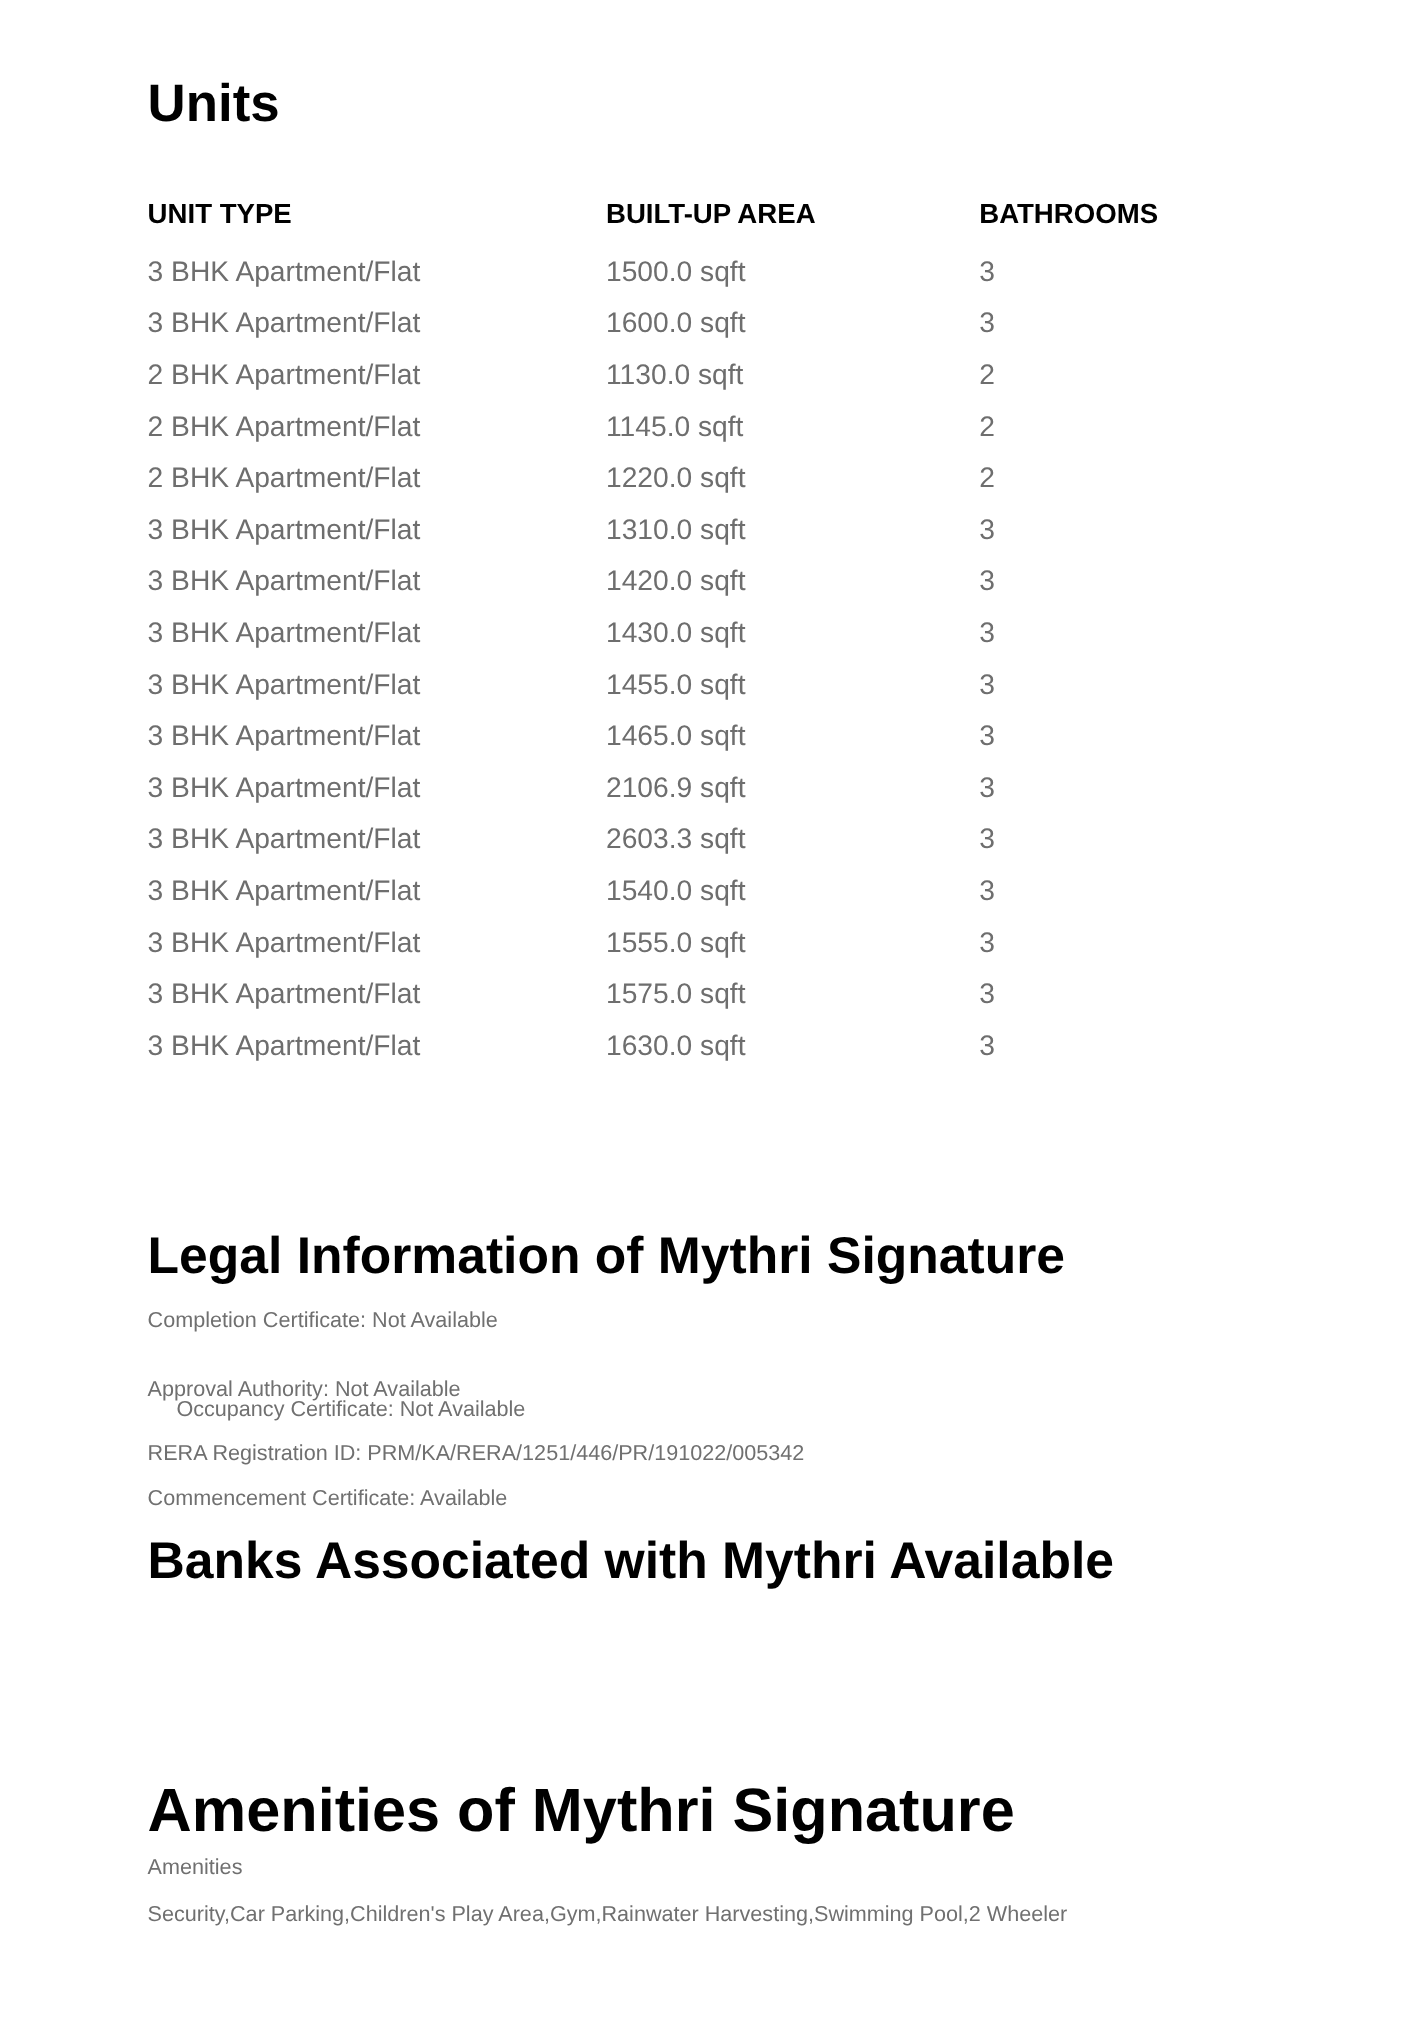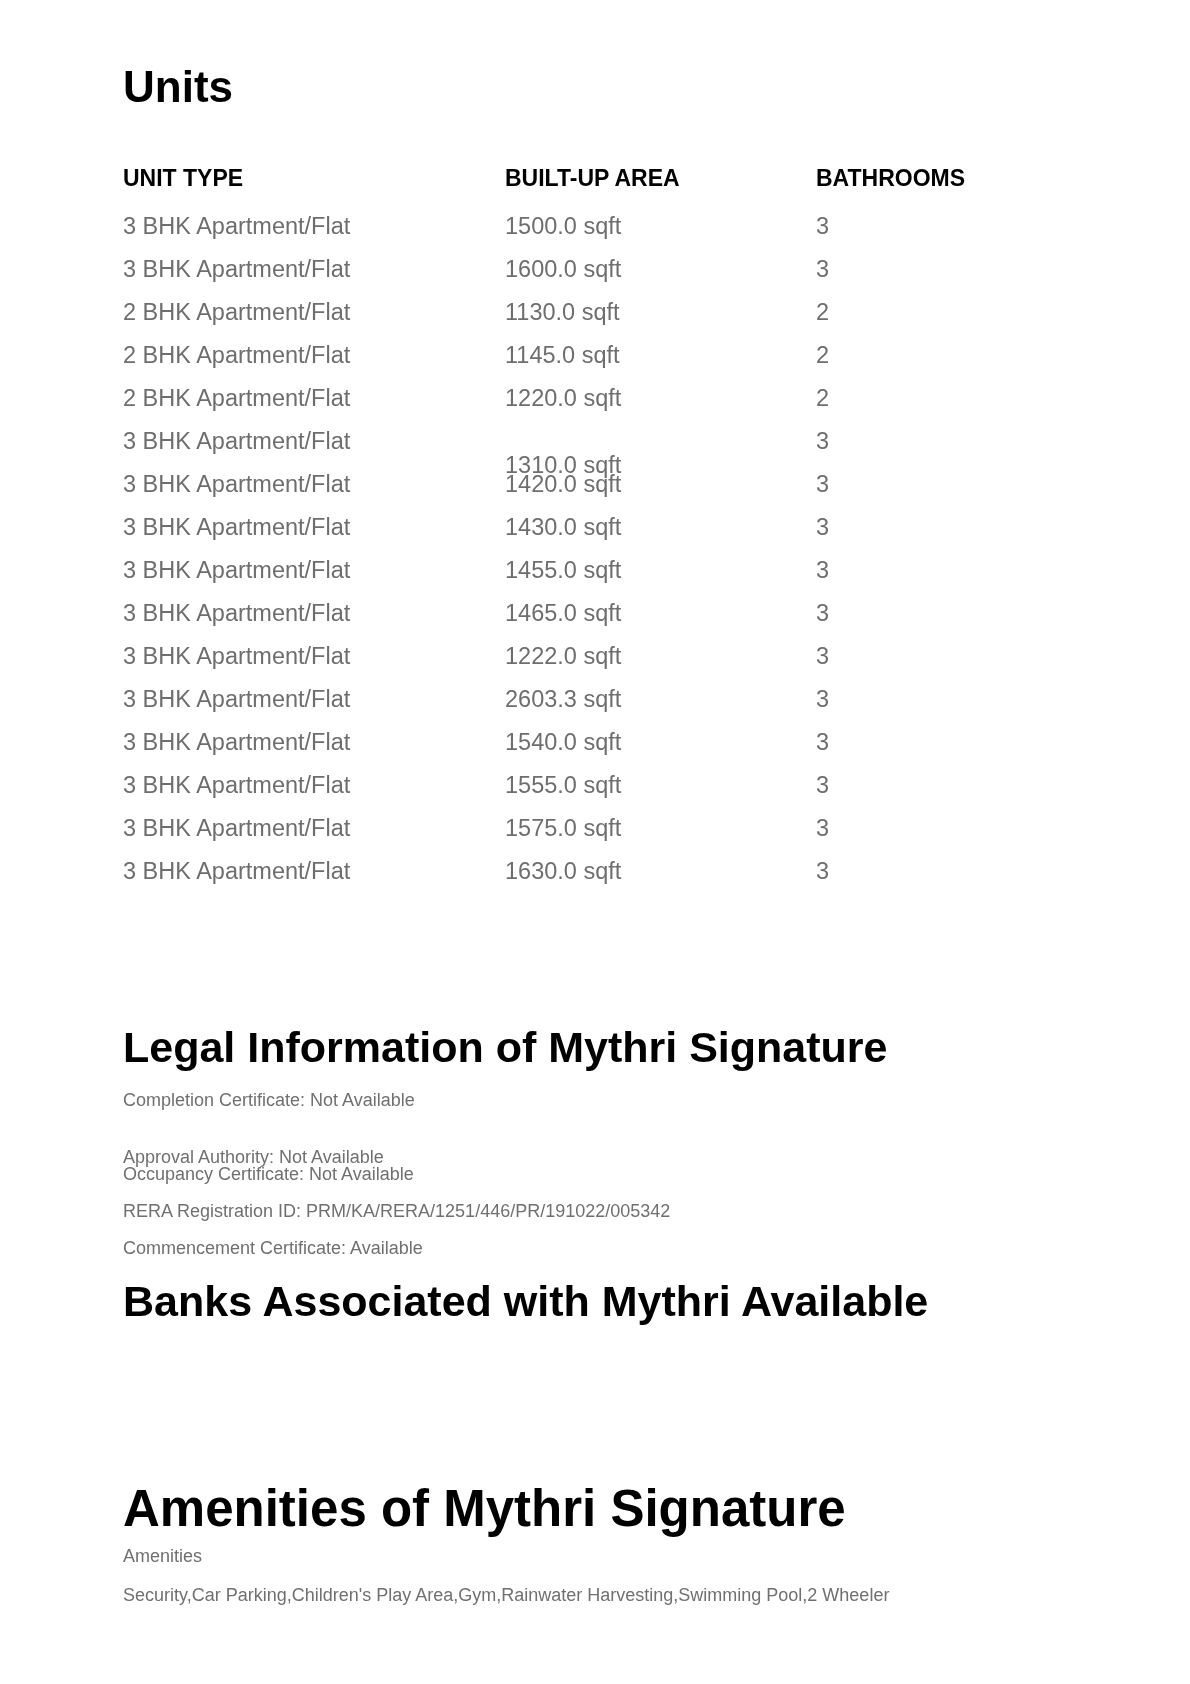--- a/index.html
+++ b/index.html
@@ -44,21 +44,21 @@
         <div class="abs td col2" style="top: 344px;">1145.0 sqft</div>
         <div class="abs td col3" style="top: 344px;">2</div>
       </div>
       <div>
         <div class="abs td col1" style="top: 387px;">2 BHK Apartment/Flat</div>
         <div class="abs td col2" style="top: 387px;">1220.0 sqft</div>
         <div class="abs td col3" style="top: 387px;">2</div>
       </div>
       <div>
         <div class="abs td col1" style="top: 430px;">3 BHK Apartment/Flat</div>
-        <div class="abs td col2" style="top: 454px; text-align: center;">1310.0 sqft</div>
+        <div class="abs td col2" style="top: 430px; text-align: center;">1310.0 sqft</div>
         <div class="abs td col3" style="top: 430px;">3</div>
       </div>
       <div>
         <div class="abs td col1" style="top: 473px;">3 BHK Apartment/Flat</div>
         <div class="abs td col2" style="top: 473px;">1420.0 sqft</div>
         <div class="abs td col3" style="top: 473px;">3</div>
       </div>
       <div>
         <div class="abs td col1" style="top: 516px;">3 BHK Apartment/Flat</div>
         <div class="abs td col2" style="top: 516px;">1430.0 sqft</div>
@@ -69,21 +69,21 @@
         <div class="abs td col2" style="top: 559px;">1455.0 sqft</div>
         <div class="abs td col3" style="top: 559px;">3</div>
       </div>
       <div>
         <div class="abs td col1" style="top: 602px;">3 BHK Apartment/Flat</div>
         <div class="abs td col2" style="top: 602px;">1465.0 sqft</div>
         <div class="abs td col3" style="top: 602px;">3</div>
       </div>
       <div>
         <div class="abs td col1" style="top: 645px;">3 BHK Apartment/Flat</div>
-        <div class="abs td col2" style="top: 645px;">1222.0 sqft</div>
+        <div class="abs td col2" style="top: 645px;">2106.9 sqft</div>
         <div class="abs td col3" style="top: 645px;">3</div>
       </div>
       <div>
         <div class="abs td col1" style="top: 688px;">3 BHK Apartment/Flat</div>
         <div class="abs td col2" style="top: 688px;">2603.3 sqft</div>
         <div class="abs td col3" style="top: 688px;">3</div>
       </div>
       <div>
         <div class="abs td col1" style="top: 731px;">3 BHK Apartment/Flat</div>
         <div class="abs td col2" style="top: 731px;">1540.0 sqft</div>
@@ -104,21 +104,21 @@
         <div class="abs td col2" style="top: 860px;">1630.0 sqft</div>
         <div class="abs td col3" style="top: 860px;">3</div>
       </div>
     </div>
 </div>
 
 <div class="abs h1 col1" style="top:1026px; font-size:43px;">Legal Information of Mythri Signature</div>
 <div id="legal-items">
     <div class="abs small col1" style="top: 1091px;">Completion Certificate: Not Available</div>
     <div class="abs small col1" style="top: 1148px;">Approval Authority: Not Available</div>
-    <div class="abs small col1" style="top: 1165px;">Occupancy Certificate: Not Available</div>
+    <div class="abs small col1" style="top: 1165px; margin-left: 24px;">Occupancy Certificate: Not Available</div>
     <div class="abs small col1" style="top: 1202px;">RERA Registration ID: PRM/KA/RERA/1251/446/PR/191022/005342</div>
     <div class="abs small col1" style="top: 1239px;">Commencement Certificate: Available</div>
   </div>
 
 <div class="abs h1 col1" style="top:1280px; font-size:43px;">Banks Associated with Mythri Available</div>
 
 <div class="abs h1 col1" style="top:1483px; font-size:51px;">Amenities of Mythri Signature</div>
 <div class="abs small col1" style="top:1547px;">Amenities</div>
 <div class="abs small col1" style="top:1586px;">Security,Car Parking,Children's Play Area,Gym,Rainwater Harvesting,Swimming Pool,2 Wheeler</div>
 

